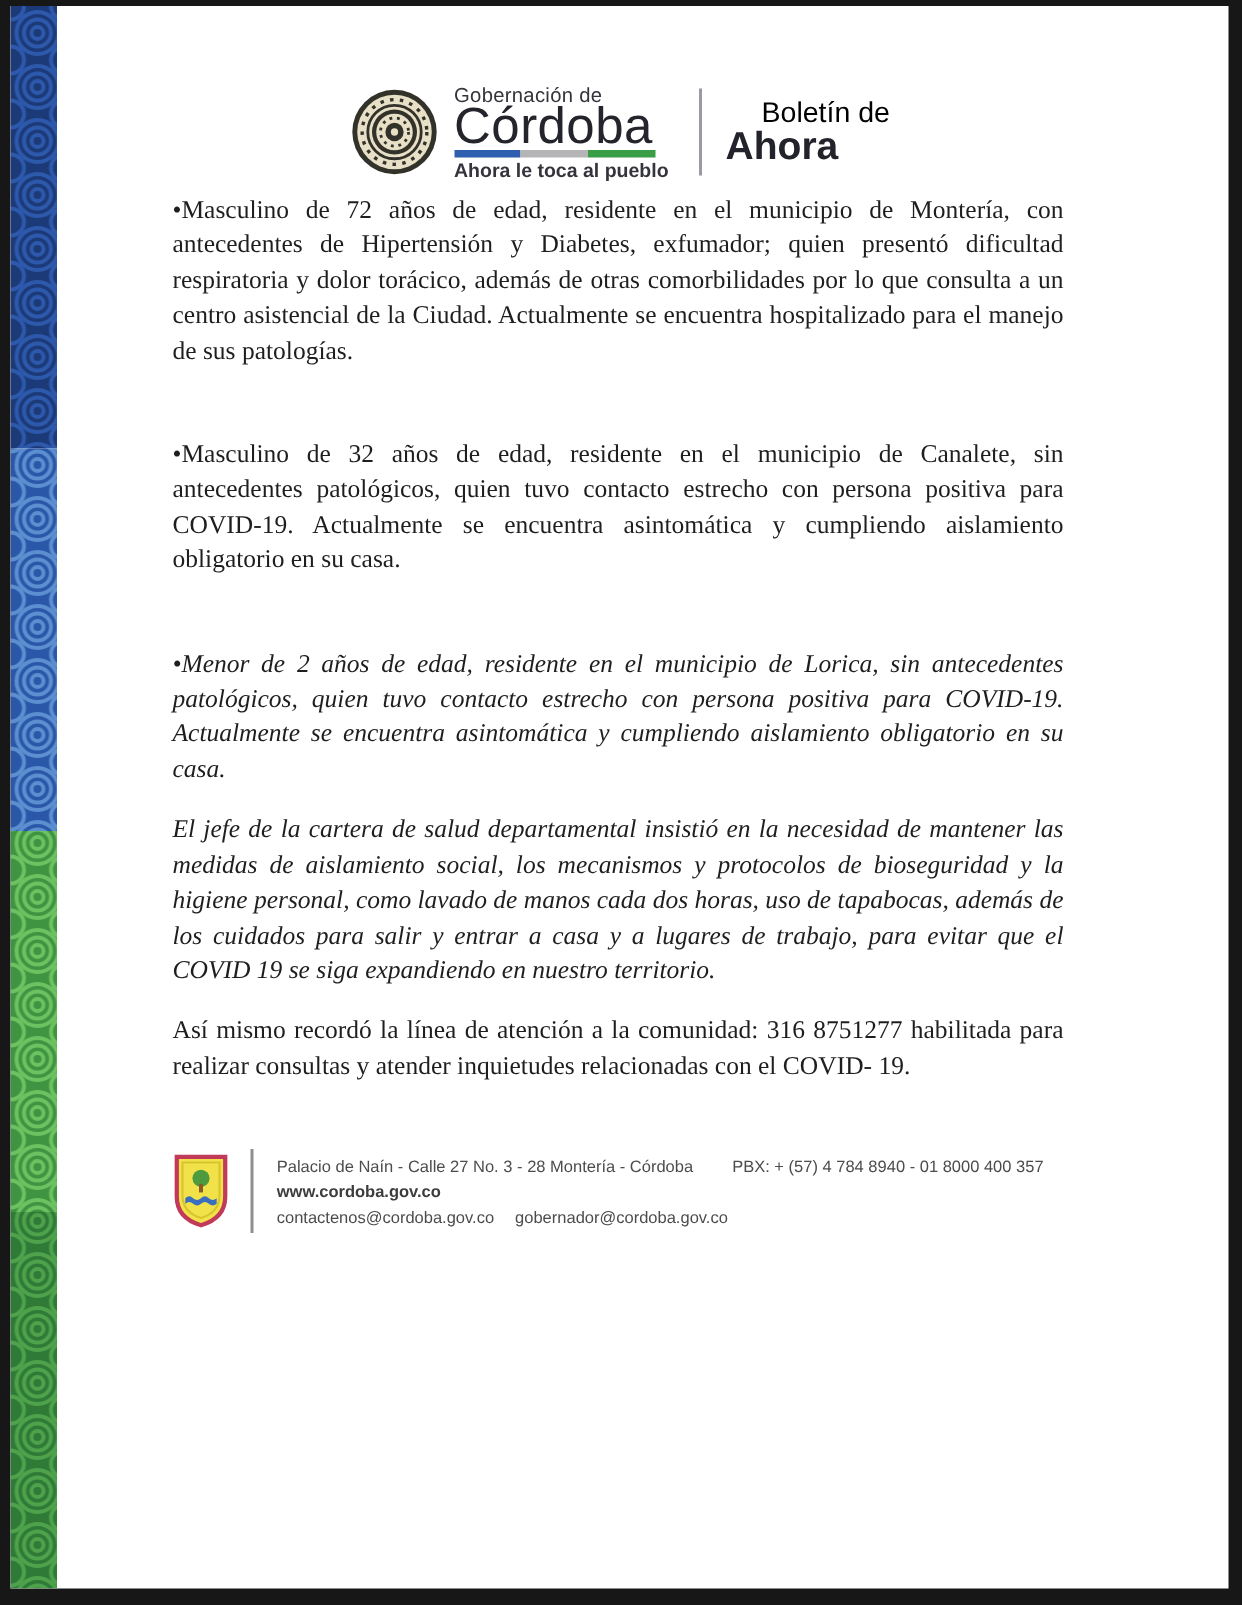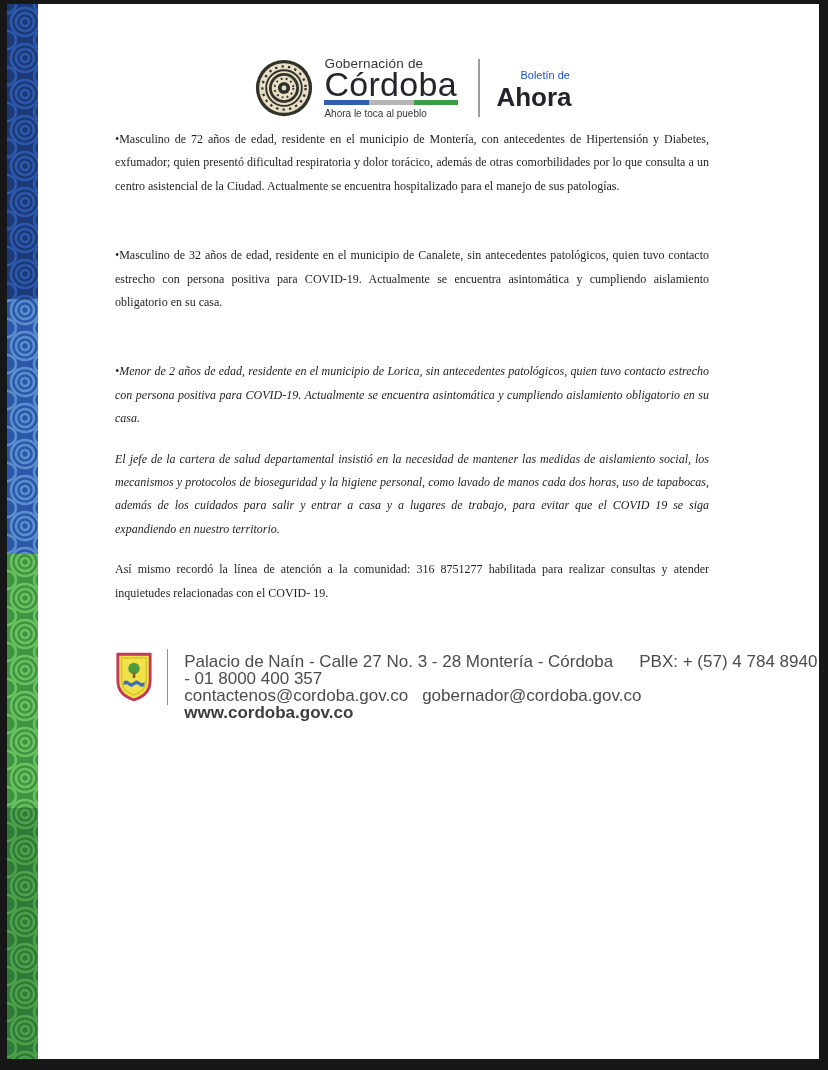--- a/index.html
+++ b/index.html
@@ -13,37 +13,37 @@
   .brand{display:flex;align-items:center;}
   .seal{width:60px;height:60px;margin-right:10px;flex:0 0 auto;}
   .wordmark{display:flex;flex-direction:column;align-items:flex-start;}
   .org-line1{font-size:13.5px;color:#34343c;letter-spacing:.2px;line-height:15px;}
   .org-name{font-size:34px;font-weight:normal;color:#24242c;letter-spacing:.3px;line-height:27px;}
   .tricolor{display:flex;width:134px;height:5px;margin:2px 0 3px 0;}
   .tricolor .seg{flex:1;height:100%;}
   .seg-blue{background:#2f5fae;}
   .seg-gray{background:#b5b5b7;}
   .seg-green{background:#3a9e47;}
-  .tagline{font-size:10px;color:#34343c;line-height:12px;}
+  .tagline{font-size:13px;color:#34343c;line-height:12px;font-weight:bold;}
   .v-divider{width:2px;height:58px;background:#9a9aa0;margin:0 16px 0 20px;}
   .bulletin{display:flex;flex-direction:column;align-items:flex-start;padding-top:2px;}
-  .bulletin-line1{font-size:11px;color:#1d4ed8;line-height:17px;padding-left:24px;}
+  .bulletin-line1{font-size:19px;color:#000000;line-height:17px;padding-left:24px;}
   .bulletin-line2{font-size:26px;font-weight:bold;color:#23232b;line-height:27px;}
   
   .content{margin-left:108px;width:594px;}
-  .content p{font-family:"Liberation Serif","DejaVu Serif",serif;font-size:12px;line-height:23.4px;color:#1e1e1e;text-align:justify;margin:0;}
+  .content p{font-family:"Liberation Serif","DejaVu Serif",serif;font-size:17px;line-height:23.4px;color:#1e1e1e;text-align:justify;margin:0;}
   .content p.gap-large{margin-bottom:46px;}
   .content p.gap-normal{margin-bottom:17px;font-style:italic;}
   .body-block{margin-top:8px;}
   
   .footer{display:flex;align-items:flex-start;margin-left:108px;margin-top:44px;}
   .crest{width:38px;height:52px;flex:0 0 auto;margin-top:2px;}
   .f-divider{width:1.5px;height:56px;background:#8f8f8f;margin:0 16px 0 14px;}
   .f-text{padding-top:4px;}
-  .f-line{font-size:17px;color:#4c4c4c;line-height:17px;}
+  .f-line{font-size:11px;color:#4c4c4c;line-height:17px;}
   .f-line .pbx{margin-left:26px;}
   .f-line .email2{margin-left:14px;}
   .f-web{font-weight:bold;color:#3d3d3d;}
 </style>
 </head>
 <body>
 
 <div class="frame">
   <div class="page">
 
@@ -149,21 +149,21 @@
         <path d="M7 6 H33 V29 Q33 41 20 45 Q7 41 7 29 Z" fill="none" stroke="#d8c52e" stroke-width="1.5"></path>
         <circle cx="20" cy="17" r="6" fill="#4e9a3f"></circle>
         <rect x="18.6" y="21" width="2.8" height="6" fill="#8a5a2a"></rect>
         <path d="M9 31 q2.7 -2.5 5.5 0 q2.7 2.5 5.5 0 q2.7 -2.5 5.5 0 q2.7 2.5 5.5 0 v4 q-2.7 2.5 -5.5 0 q-2.7 -2.5 -5.5 0 q-2.7 2.5 -5.5 0 q-2.7 -2.5 -5.5 0 Z" fill="#3a6fc0"></path>
       </svg>
       <div class="f-divider"></div>
       <div class="f-text">
         <div class="f-line">
           <span>Palacio de Naín - Calle 27 No. 3 - 28 Montería - Córdoba</span><span class="pbx">PBX: + (57) 4 784 8940 - 01 8000 400 357</span>
         </div>
+        <div class="f-line f-web">www.cordoba.gov.co</div>
         <div class="f-line">
           <span>contactenos@cordoba.gov.co</span><span class="email2">gobernador@cordoba.gov.co</span>
         </div>
-        <div class="f-line f-web">www.cordoba.gov.co</div>
       </div>
     </div>
 
   </div>
 </div>
 
 </body></html>

